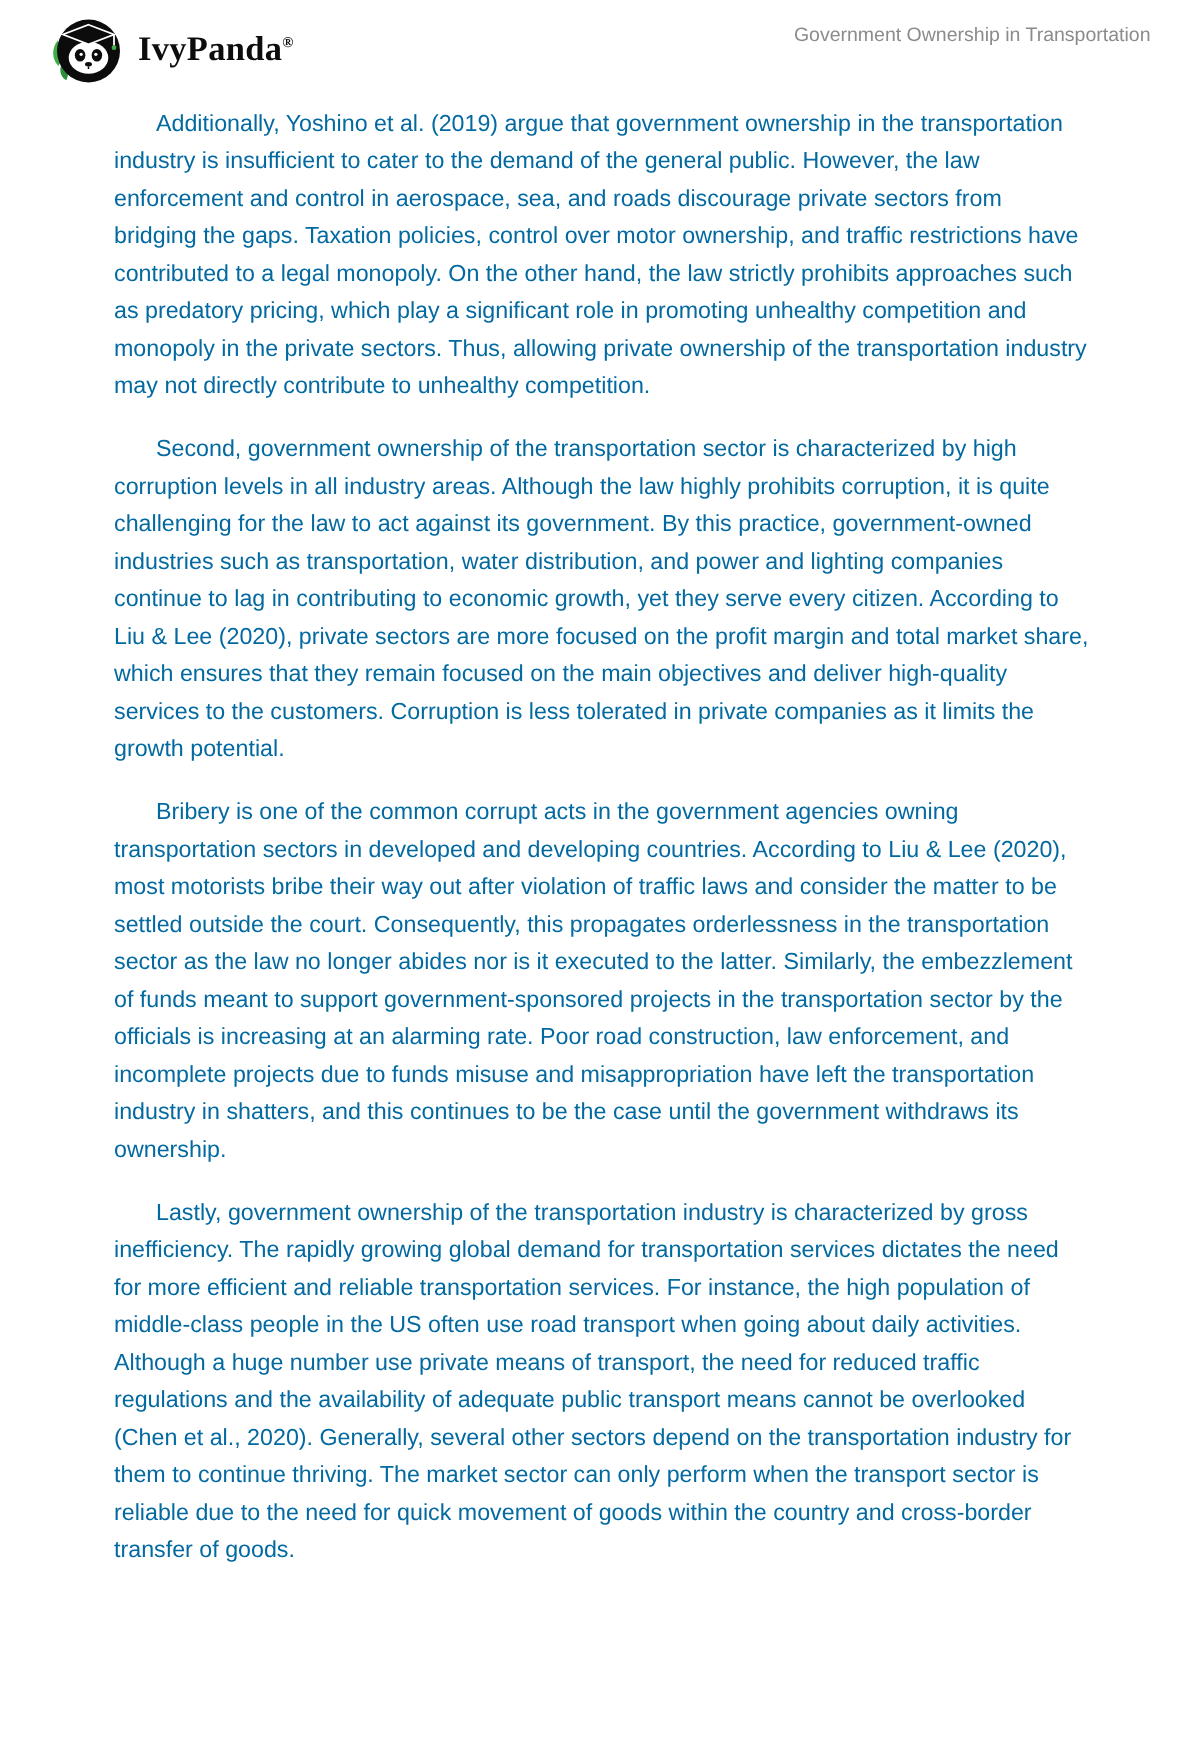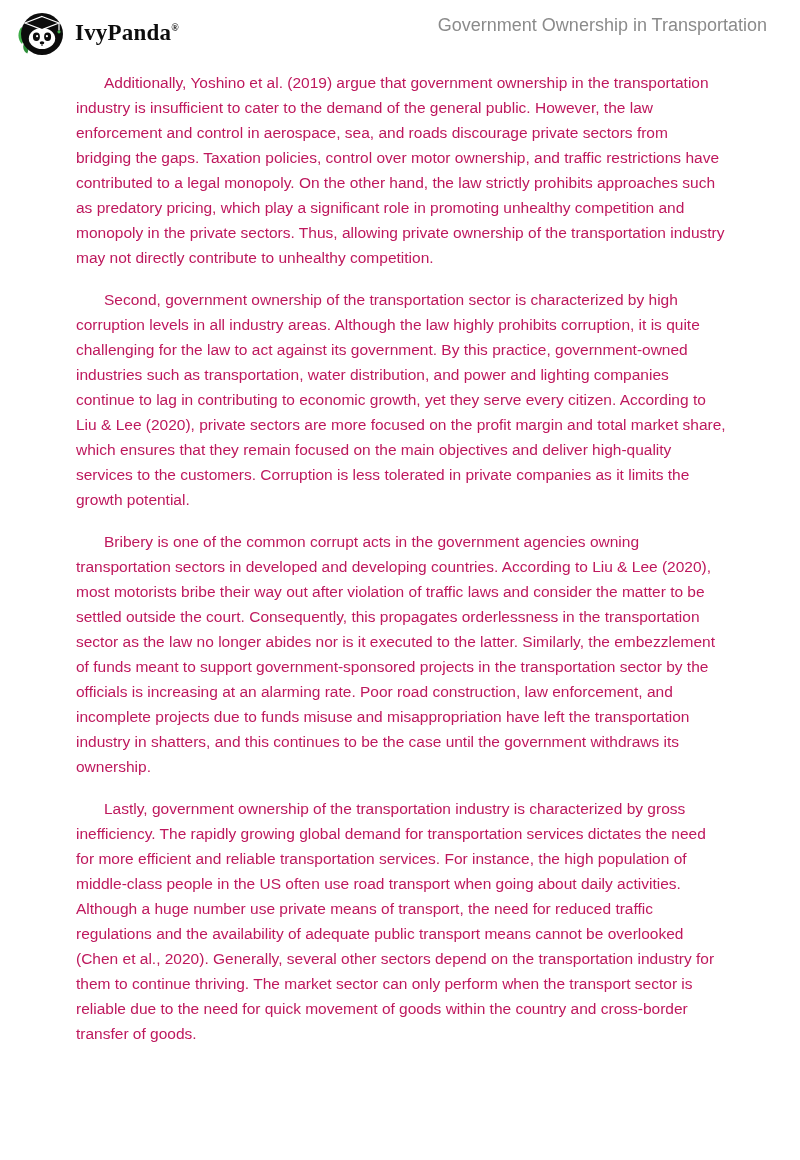--- a/index.html
+++ b/index.html
@@ -7,21 +7,21 @@
   body { font-family: "Liberation Sans", sans-serif; }
 
   .page {
     position: relative;
     width: 800px;
     height: 1160px;
     background: #ffffff;
     overflow: hidden;
   }
 
-  .header { position: absolute; top: 0; left: 0; right: 0; height: 66px; }
+  .header { position: absolute; top: 0; left: 17px; right: 0; height: 66px; }
 
   .brand {
     position: absolute;
     left: 15px;
     top: 8px;
     display: flex;
     align-items: center;
     gap: 10px;
   }
   .logo { display: inline-block; width: 50px; height: 50px; }
@@ -32,35 +32,35 @@
     color: #0d0d0d;
     letter-spacing: 0.2px;
     white-space: nowrap;
   }
   .brand-text sup { font-size: 10px; font-weight: 700; vertical-align: super; }
 
   .doc-title {
     position: absolute;
     right: 33px;
     top: 15px;
-    font-size: 18px;
+    font-size: 13px;
     color: #8b8b8b;
   }
 
   .content {
     position: absolute;
     top: 70px;
     left: 76px;
     right: 74px;
   }
   .content p {
     margin: 0 0 17px 0;
     font-size: 15.5px;
     line-height: 25px;
-    color: #be185d;
+    color: #0369a1;
     text-indent: 28px;
     text-align: left;
   }
 
   .footer-url {
     position: absolute;
     right: 33px;
     bottom: 14px;
     font-size: 12.5px;
     color: #9b9b9b;

